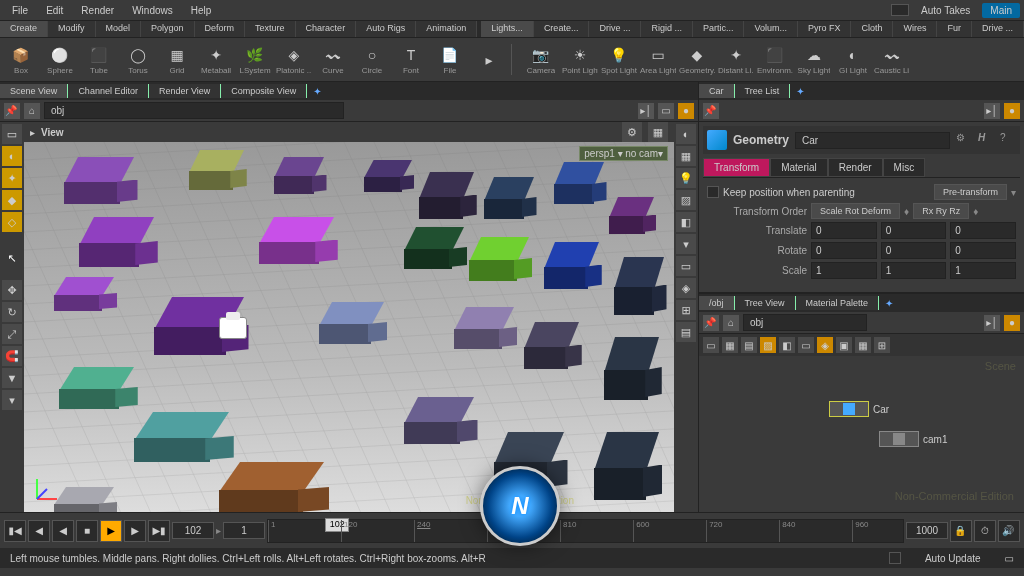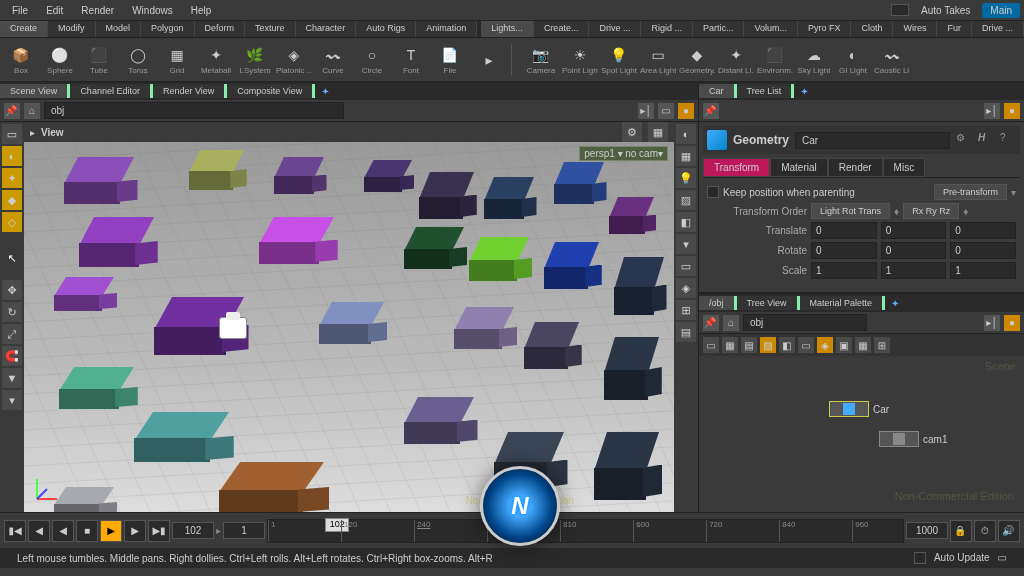--- a/index.html
+++ b/index.html
@@ -12,21 +12,21 @@
 .shelf-tab{padding:2px 10px;border-right:1px solid #444;font-size:9px;background:#333}
 .shelf-tab.active{background:#4a4a4a}
 .shelf-tools{height:44px;background:#3a3a3a;display:flex;padding:2px;gap:1px;border-bottom:1px solid #222}
 .tool{width:38px;height:40px;display:flex;flex-direction:column;align-items:center;justify-content:center;gap:1px;cursor:pointer}
 .tool-icon{width:20px;height:20px;display:flex;align-items:center;justify-content:center;font-size:14px}
 .tool-label{font-size:8px;color:#999;white-space:nowrap;overflow:hidden;max-width:36px}
 .shelf-divider{width:8px;border-left:1px solid #555;margin:4px 2px}
 .main{display:flex;height:430px}
 .left-panel{width:698px;display:flex;flex-direction:column}
 .panel-tabs{height:18px;background:#2a2a2a;display:flex;align-items:center;gap:0}
-.ptab{padding:2px 10px;background:#333;border-right:3px solid #86efac;font-size:9px}
+.ptab{padding:2px 10px;background:#333;border-right:1px solid #86efac;font-size:9px}
 .ptab.active{background:#4a4a4a}
 .plus-tab{padding:2px 6px;color:#6af}
 .path-bar{height:22px;background:#3a3a3a;display:flex;align-items:center;padding:0 4px;gap:4px;border-bottom:1px solid #222}
 .path-icon{width:16px;height:16px;background:#555;display:flex;align-items:center;justify-content:center}
 .path-input{flex:1;background:#2a2a2a;padding:2px 6px;color:#ccc;border:1px solid #222}
 .view-area{flex:1;position:relative;background:linear-gradient(180deg,#888 0%,#aaa 50%,#ccc 100%);overflow:hidden;display:flex}
 .view-toolbar-left{width:24px;background:#3a3a3a;display:flex;flex-direction:column;gap:2px;padding:2px;z-index:5}
 .vtool{width:20px;height:20px;background:#4a4a4a;display:flex;align-items:center;justify-content:center;cursor:pointer;font-size:11px}
 .vtool.gold{background:#c90}
 .view-toolbar-right{width:24px;background:#3a3a3a;display:flex;flex-direction:column;gap:2px;padding:2px;z-index:5}
@@ -67,22 +67,22 @@
 .node-icon{width:12px;height:12px}
 .node-label{font-size:10px}
 .nce2{position:absolute;bottom:10px;right:10px;color:#554;font-size:11px}
 .timeline{height:36px;background:#3a3a3a;border-top:1px solid #222;display:flex;align-items:center;padding:0 4px;gap:2px}
 .tl-btn{width:22px;height:22px;background:#2a2a2a;border:1px solid #555;display:flex;align-items:center;justify-content:center;cursor:pointer;font-size:10px}
 .tl-btn.play{background:#fa0;color:#000}
 .tl-field{width:42px;background:#2a2a2a;border:1px solid #555;padding:2px 4px;text-align:center}
 .tl-track{flex:1;height:24px;background:#2a2a2a;position:relative;border:1px solid #222}
 .tl-tick{position:absolute;top:0;bottom:0;border-left:1px solid #555;font-size:8px;padding-left:2px;color:#888}
 .tl-marker{position:absolute;top:-2px;width:24px;height:14px;background:#ddd;color:#000;text-align:center;font-size:9px;border:1px solid #888}
-.statusbar{height:20px;background:#2a2a2a;display:flex;align-items:center;padding:0 17px;font-size:9px;color:#999}
-.statusbar-right{margin-left:auto;display:flex;gap:8px;}
+.statusbar{height:20px;background:#2a2a2a;display:flex;align-items:center;padding:0 10px;font-size:9px;color:#999}
+.statusbar-right{margin-left:auto;display:flex;gap:24px;align-items:center}
 .logo-overlay{position:absolute;bottom:30px;left:480px;width:80px;height:80px;border-radius:50%;background:radial-gradient(circle,#4af 20%,#048 60%,#000 100%);border:3px solid #ccc;display:flex;align-items:center;justify-content:center;z-index:100;box-shadow:0 0 20px rgba(0,0,0,0.5)}
 .logo-inner{font-size:24px;font-style:italic;font-weight:bold;color:#fff;text-shadow:0 0 4px #08f}
 </style>
 </head>
 <body>
 
 <div class="menubar">
   <span>File</span>
   <span>Edit</span>
   <span>Render</span>
@@ -514,21 +514,21 @@
       </div>
       <div class="param-body">
         <div class="param-row">
           <span class="checkbox"></span>
           <span style="flex:1;font-size:10px">Keep position when parenting</span>
           <span class="dropdown">Pre-transform</span>
           <span style="color:#888">▾</span>
         </div>
         <div class="param-row">
           <span class="param-label">Transform Order</span>
-          <span class="dropdown">Light Rot Trans</span>
+          <span class="dropdown">Scale Rot Deform</span>
             <span style="color:#888">♦</span>
           <span class="dropdown">Rx Ry Rz</span>
             <span style="color:#888">♦</span>
         </div>
         <div class="param-row">
           <span class="param-label">Translate</span>
           <span class="param-field">0</span>
           <span class="param-field">0</span>
           <span class="param-field">0</span>
         </div>

